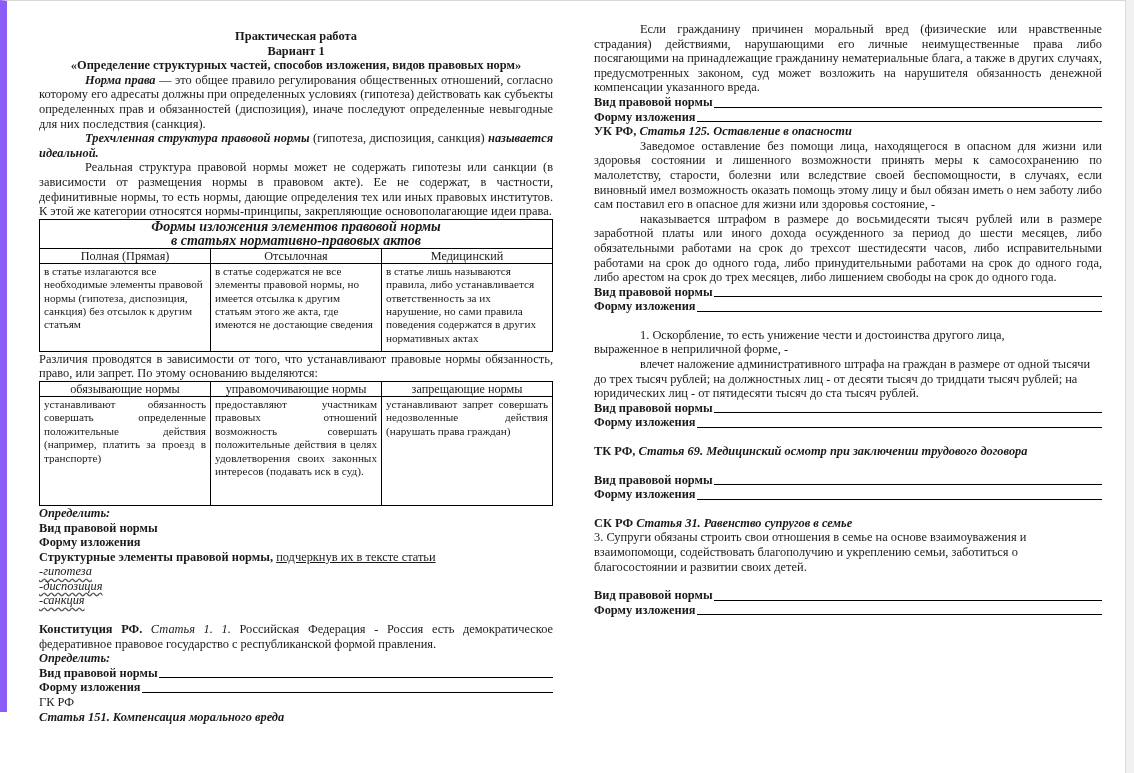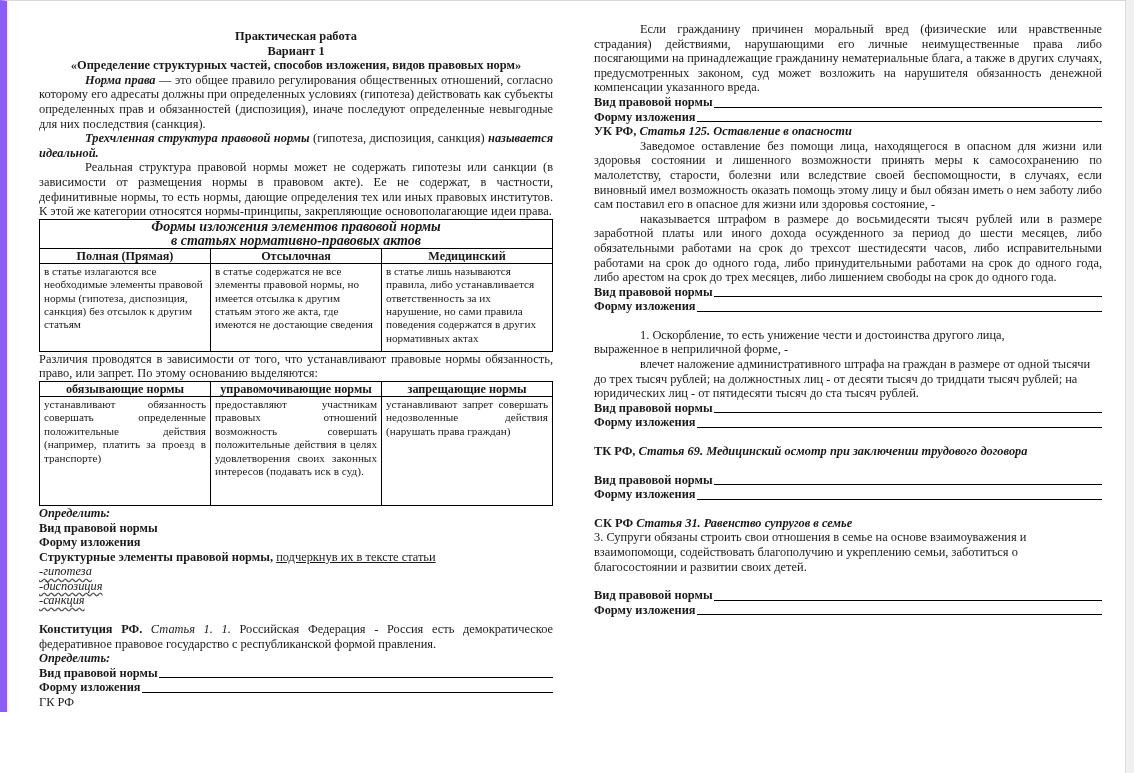--- a/index.html
+++ b/index.html
@@ -37,21 +37,21 @@
   .fill-line .lbl { font-weight:bold; white-space:nowrap; }
   .fill-line .line { flex:1; border-bottom:1.3px solid #000; margin-left:1px; margin-bottom:2px; }
 
   table.doc {
     border-collapse:collapse; width:100%; table-layout:fixed;
     font-size:11.2px; line-height:13.4px;
   }
   table.doc td, table.doc th {
     border:1px solid #000; padding:0 4px; vertical-align:top;
   }
-  table.doc th { font-weight:bold; text-align:center; font-size:12.2px; line-height:14px; }
+  table.doc th { font-weight:normal; text-align:center; font-size:12.2px; line-height:14px; }
   table.doc td.title-cell { text-align:center; font-style:italic; font-weight:bold; font-size:14px; line-height:14px; }
   table.doc td.body { height:86px; text-align:left; padding-top:1px; }
   table.doc2 td.body { height:107px; text-align:justify; text-align-last:left; }
   .gap-m { height:14px; }
 </style>
 </head>
 <body>
 
 <div class="page-frame">
 
@@ -118,20 +118,21 @@
     <p class="bi">Определить:</p>
     <div class="fill-line">
         <span class="lbl">Вид правовой нормы</span>
         <span class="line"></span>
       </div>
     <div class="fill-line">
         <span class="lbl">Форму изложения</span>
         <span class="line"></span>
       </div>
     <p>ГК РФ</p>
+    <p class="bi">Статья 151. Компенсация морального вреда</p>
   </div>
 
   <div class="col col-right" style="top:21px;">
     <p class="justify indent">Если гражданину причинен моральный вред (физические или нравственные страдания) действиями, нарушающими его личные неимущественные права либо посягающими на принадлежащие гражданину нематериальные блага, а также в других случаях, предусмотренных законом, суд может возложить на нарушителя обязанность денежной компенсации указанного вреда.</p>
     <div class="fill-line">
         <span class="lbl">Вид правовой нормы</span>
         <span class="line"></span>
       </div>
     <div class="fill-line">
         <span class="lbl">Форму изложения</span>

